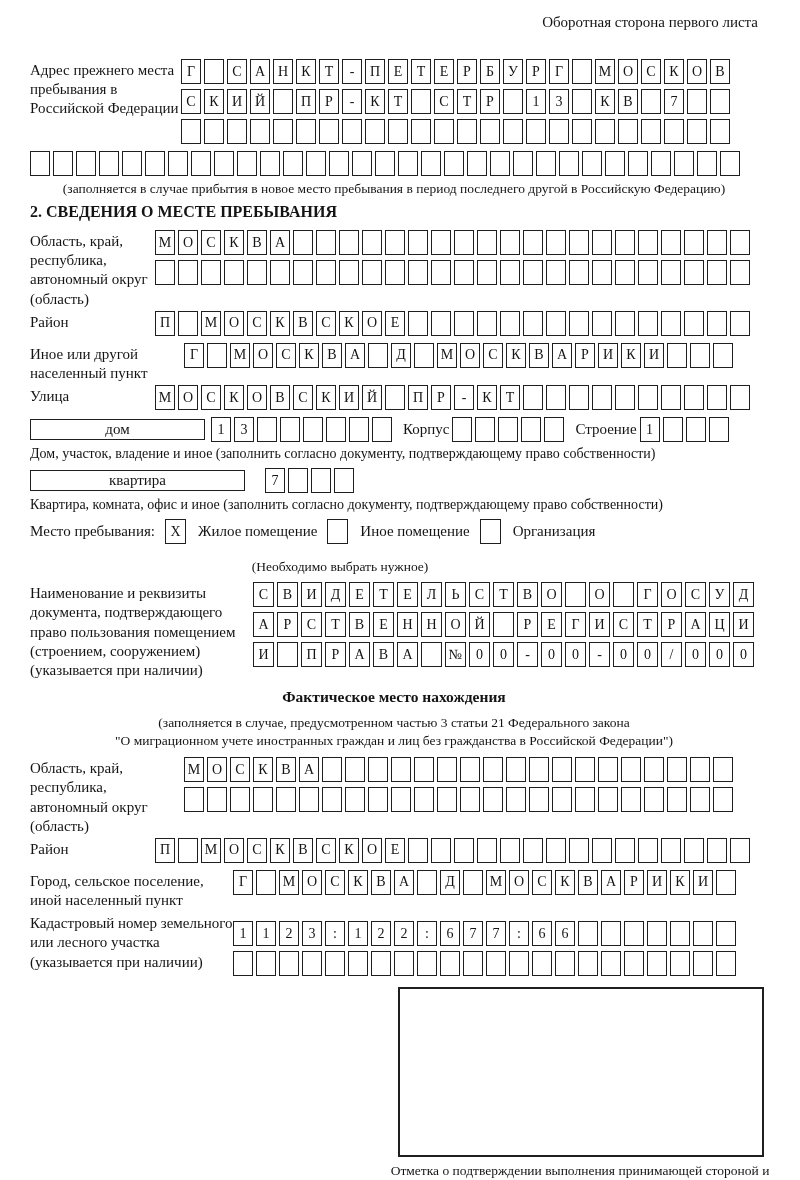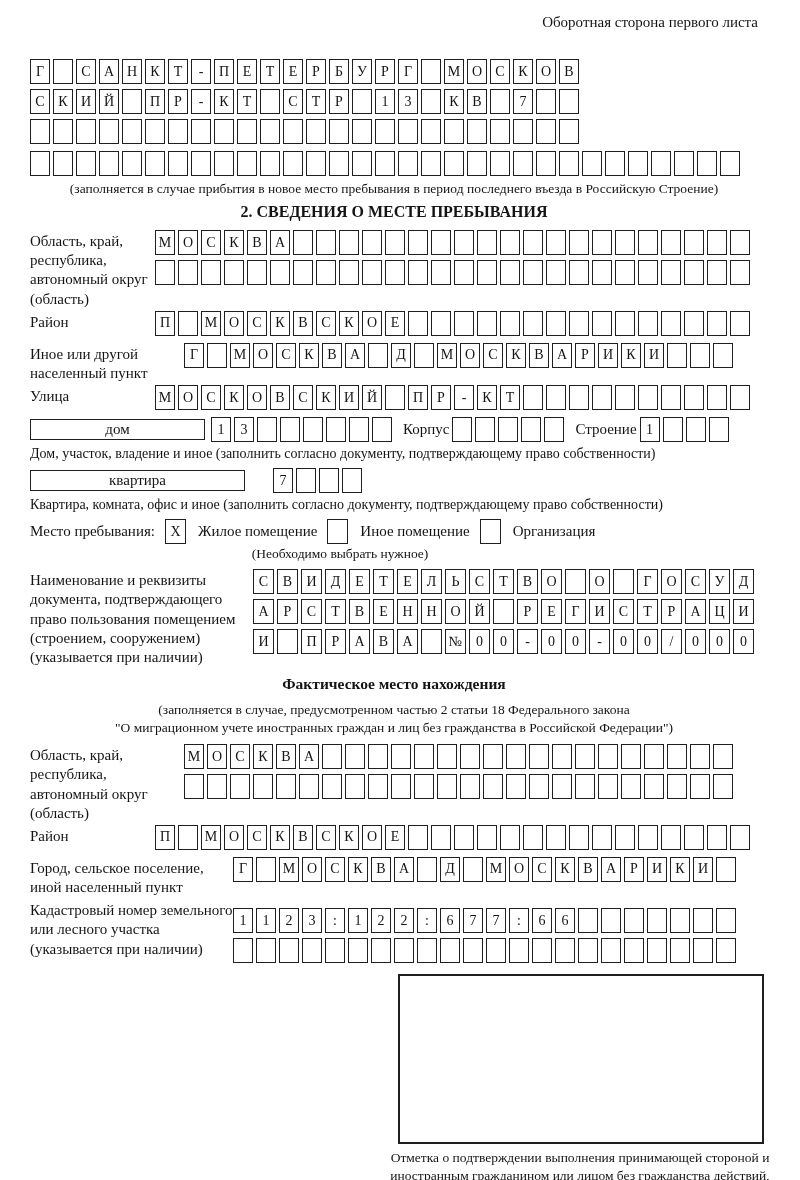--- a/index.html
+++ b/index.html
@@ -26,34 +26,34 @@
   .cell {
     flex: 0 0 auto; width: 20px; height: 25px;
     border: 1.6px solid #1f1f1f; margin-right: 3px;
     display: flex; align-items: center; justify-content: center;
     font-size: 14px; line-height: 1; background: #fff;
   }
   .cell.wide { width: 21px; }
 
   .note-center { text-align: center; font-size: 13.5px; margin: 0 0 6px; }
   .note-left { font-size: 14px; margin: 0 0 6px; }
-  .section-title { text-align: center; font-weight: bold; font-size: 16px; margin: 2px 0 9px; }
+  .section-title { font-weight: bold; font-size: 16px; margin: 2px 0 9px; }
   .sub-title { text-align: center; font-weight: bold; font-size: 15.5px; margin: 8px 0 8px; }
 
   .house-row { display: flex; align-items: center; margin: 1px 0 4px; }
   .house-row .box-row { margin-bottom: 0; }
   .labelbox {
     border: 1.6px solid #1f1f1f; height: 21px; flex: 0 0 auto;
     display: flex; align-items: center; justify-content: center; font-size: 15px;
   }
   .labelbox.dom { width: 175px; margin-right: 6px; }
-  .labelbox.kv  { width: 215px; margin-right: 28px; }
+  .labelbox.kv  { width: 215px; margin-right: 20px; }
   .inline-label { font-size: 15px; margin: 0 3px 0 8px; white-space: nowrap; }
 
-  .stay-row { display: flex; align-items: center; font-size: 15px; margin: 3px 0 2px; }
+  .stay-row { display: flex; align-items: center; font-size: 15px; margin: 3px 0 15px; }
   .checkbox {
     width: 21px; height: 25px; border: 1.6px solid #1f1f1f; flex: 0 0 auto;
     display: flex; align-items: center; justify-content: center;
     font-size: 14px; margin: 0 12px 0 10px;
   }
   .note-choose { font-size: 13.5px; width: 240px; margin: 0 0 7px 190px; text-align: center; }
 
   .doc-rows .box-row { margin-bottom: 5px; }
   .cad-rows { margin-top: 9px; }
 
@@ -64,20 +64,21 @@
   .stamp-caption { width: 440px; margin-left: 330px; text-align: center; font-size: 13.5px; line-height: 1.32; }
 </style>
 </head>
 <body>
 
 <div class="page">
 
   <div class="header-note">Оборотная сторона первого листа</div>
 
   <div class="field">
+    <div class="flabel w151">Адрес прежнего места пребывания в Российской Федерации</div>
     <div>
       <div class="box-row">
           <span class="cell">Г</span>
           <span class="cell"></span>
           <span class="cell">С</span>
           <span class="cell">А</span>
           <span class="cell">Н</span>
           <span class="cell">К</span>
           <span class="cell">Т</span>
           <span class="cell">-</span>
@@ -178,21 +179,21 @@
       <span class="cell"></span>
       <span class="cell"></span>
       <span class="cell"></span>
       <span class="cell"></span>
       <span class="cell"></span>
       <span class="cell"></span>
       <span class="cell"></span>
       <span class="cell"></span>
       <span class="cell"></span>
     </div>
-  <div class="note-center">(заполняется в случае прибытия в новое место пребывания в период последнего въезда в Российскую Строение)</div>
+  <div class="note-center">(заполняется в случае прибытия в новое место пребывания в период последнего другой в Российскую Федерацию)</div>
 
   <div class="section-title">2. СВЕДЕНИЯ О МЕСТЕ ПРЕБЫВАНИЯ</div>
 
   <div class="field">
     <div class="flabel w125">Область, край, республика, автономный округ (область)</div>
     <div>
       <div class="box-row">
           <span class="cell">М</span>
           <span class="cell">О</span>
           <span class="cell">С</span>
@@ -466,21 +467,21 @@
           <span class="cell wide">0</span>
           <span class="cell wide">/</span>
           <span class="cell wide">0</span>
           <span class="cell wide">0</span>
           <span class="cell wide">0</span>
         </div>
     </div>
   </div>
 
   <div class="sub-title">Фактическое место нахождения</div>
-  <div class="fact-note">(заполняется в случае, предусмотренном частью 2 статьи 18 Федерального закона</div>
+  <div class="fact-note">(заполняется в случае, предусмотренном частью 3 статьи 21 Федерального закона</div>
   <div class="fact-note last">"О миграционном учете иностранных граждан и лиц без гражданства в Российской Федерации")</div>
 
   <div class="field">
     <div class="flabel w154">Область, край, республика, автономный округ (область)</div>
     <div>
       <div class="box-row">
           <span class="cell">М</span>
           <span class="cell">О</span>
           <span class="cell">С</span>
           <span class="cell">К</span>

